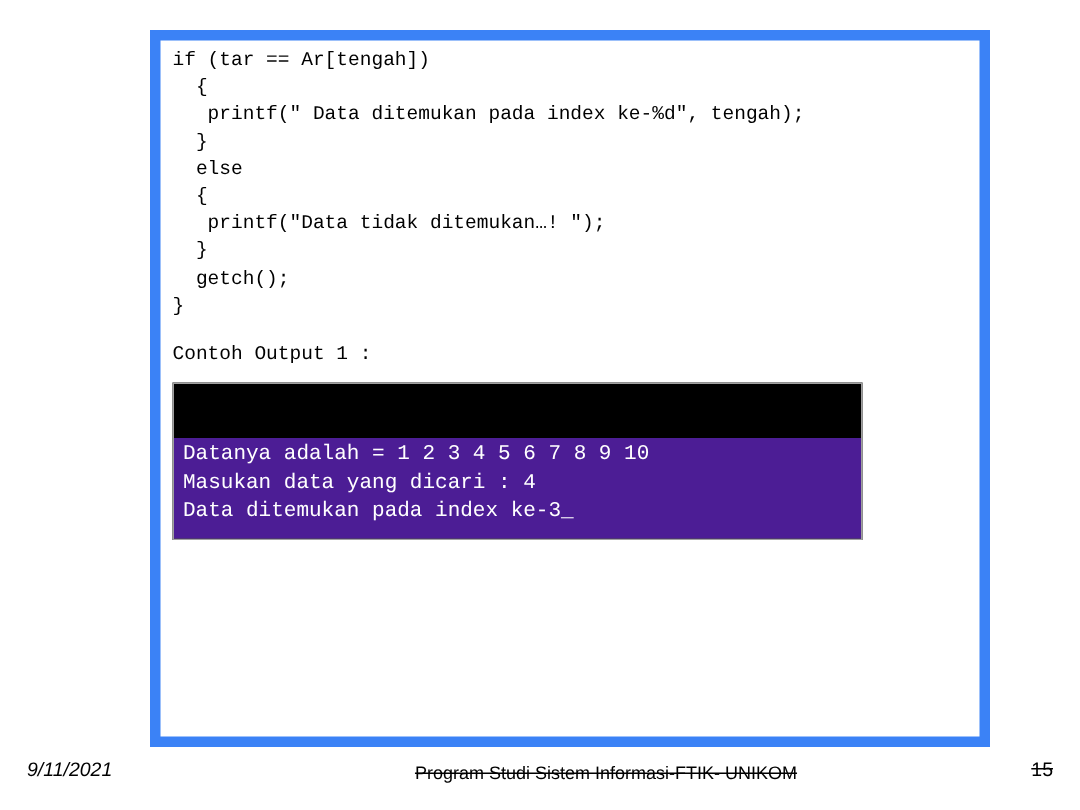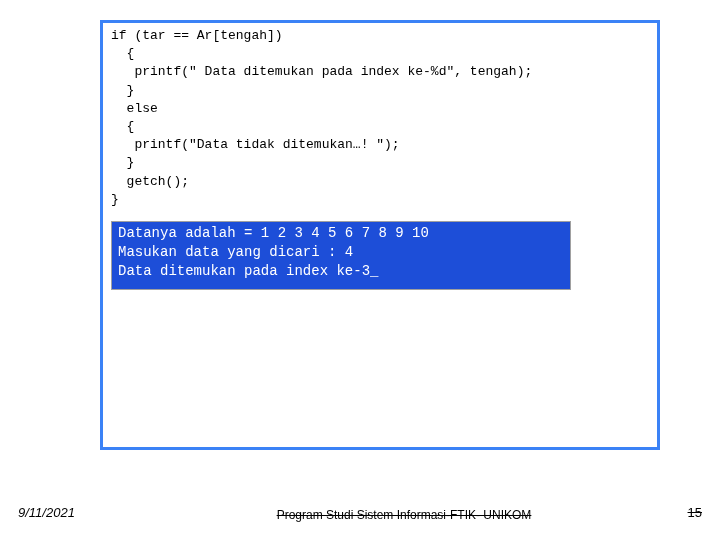--- a/index.html
+++ b/index.html
@@ -13,22 +13,22 @@
       background: #fff;
       font-family: Arial, sans-serif;
       position: relative;
       overflow: hidden;
     }
     .content-frame {
       position: absolute;
       left: 100px;
       top: 20px;
       width: 560px;
-      height: 430px;
-      border: 3px solid #3b82f6;
+      height: 478px;
+      border: 7px solid #3b82f6;
       padding: 4px 8px;
     }
     .code-block {
       font-family: "Courier New", Courier, monospace;
       font-size: 13px;
       line-height: 1.4;
       white-space: pre;
       color: #000;
     }
     .output-label {
@@ -64,27 +64,28 @@
     .terminal-icon::after {
       content: "C";
       position: absolute;
       top: -1px;
       left: 2px;
       font-size: 9px;
       color: #fff;
       font-weight: bold;
     }
     .terminal-body {
-      background: #1d4ed8;
+      background: #4c1d95;
       color: #fff;
       font-family: "Consolas", "Courier New", monospace;
       font-size: 14px;
       padding: 2px 6px 8px 6px;
       line-height: 1.35;
       white-space: pre;
+      margin-top: 36px;
     }
     .footer-date {
       position: absolute;
       left: 18px;
       bottom: 20px;
       font-size: 13px;
       color: #000;
       font-style: italic;
     }
     .footer-center {
@@ -116,20 +117,21 @@
 <span>  {</span>
 <span>   printf(" Data ditemukan pada index ke-%d", tengah);</span>
 <span>  }</span>
 <span>  else</span>
 <span>  {</span>
 <span>   printf("Data tidak ditemukan…! ");</span>
 <span>  }</span>
 <span>  getch();</span>
 <span>}</span></div>
 
+  <div class="output-label">Contoh Output 1 :</div>
 
   <div class="terminal-window">
     <div class="terminal-body"><span>Datanya adalah = 1 2 3 4 5 6 7 8 9 10</span>
 <span>Masukan data yang dicari : 4</span>
 <span>Data ditemukan pada index ke-3_</span></div>
   </div>
 </div>
 
 <div class="footer-date">9/11/2021</div>
 <div class="footer-center">Program Studi Sistem Informasi-FTIK-

